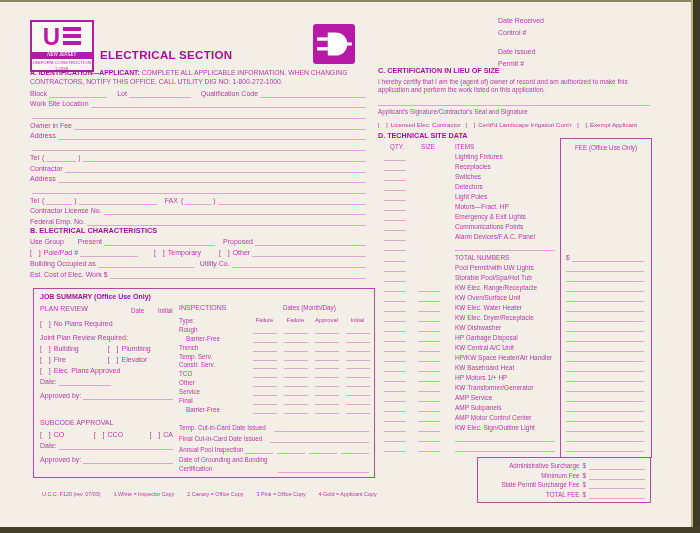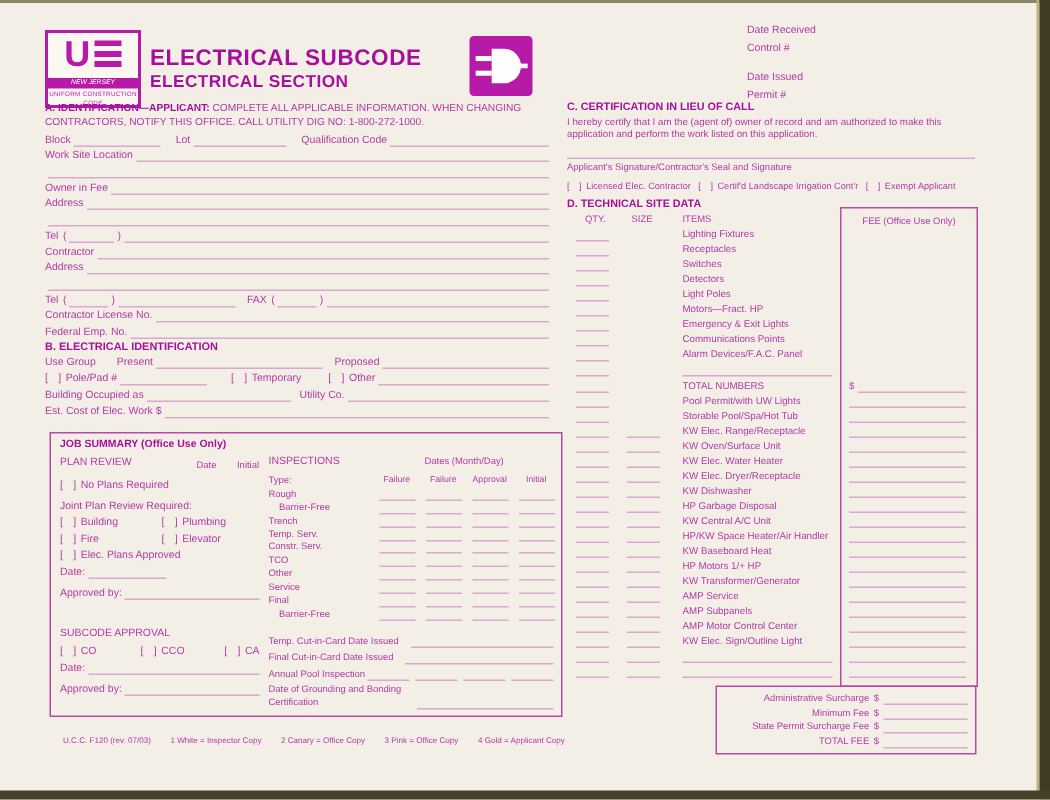--- a/index.html
+++ b/index.html
@@ -85,21 +85,20 @@
 
   <div class="abs logo">
     <div class="logo-art">
       <span class="logo-u">U</span>
       <span class="logo-bars"></span>
     </div>
     <div class="logo-banner">NEW JERSEY</div>
     <div class="logo-cap">UNIFORM CONSTRUCTION CODE</div>
   </div>
 
-  <div class="abs t b title1">ELECTRICAL SUBCODE</div>
   <div class="abs t b title2">ELECTRICAL SECTION</div>
 
   <div class="abs plug">
     <svg width="36" height="32" viewBox="0 0 40 36">
       <rect x="1" y="10.5" width="12" height="3.8" fill="#ffffff"></rect>
       <rect x="1" y="21.5" width="12" height="3.8" fill="#ffffff"></rect>
       <path d="M13 5 L22 5 A13 13 0 0 1 22 31 L13 31 Z" fill="#ffffff"></path>
       <rect x="31" y="16.2" width="9" height="3.5" fill="#ffffff"></rect>
     </svg>
   </div>
@@ -184,21 +183,21 @@
       <span class="t">Contractor License No.</span>
         <span class="ln"></span>
     </div>
     <div class="row">
       <span class="t">Federal Emp. No.</span>
         <span class="ln"></span>
     </div>
   </div>
 
   <div class="abs secb">
-    <div class="t b" style="font-size:7.3px">B. ELECTRICAL IDENTIFICATION</div>
+    <div class="t b" style="font-size:7.3px">B. ELECTRICAL CHARACTERISTICS</div>
     <div class="row">
       <span class="t" style="margin-right:14px">Use Group</span>
       <span class="t">Present</span>
         <span class="ln"></span>
       <span class="t" style="margin-left:6px">Proposed</span>
         <span class="ln"></span>
     </div>
     <div class="row">
       <span class="t"><span class="cbg">[  ]</span><span>Pole/Pad  #</span></span>
         <span class="ln lnf" style="width:58px"></span>
@@ -444,21 +443,21 @@
         <span style="white-space:nowrap">
           <span class="t t6" style="display:block">Date of Grounding and Bonding</span>
           <span class="t t6" style="display:block">Certification</span>
         </span>
         <span class="ln" style="margin-left:10px"></span>
       </div>
     </div>
   </div>
 
   <div class="abs secc">
-    <div class="t b" style="font-size:7.2px">C. CERTIFICATION IN LIEU OF CALL</div>
+    <div class="t b" style="font-size:7.2px">C. CERTIFICATION IN LIEU OF SIZE</div>
     <p style="margin-top:3px">I hereby certify that I am the (agent of) owner of record and am authorized to make this application and perform the work listed on this application.</p>
     <div class="row" style="height:9px;margin-top:3px">
         <span class="ln" style="margin:0"></span>
       </div>
     <div class="t t6" style="margin-top:1px">Applicant's Signature/Contractor's Seal and Signature</div>
     <div class="t" style="margin-top:4px;display:flex;gap:5px;font-size:6.1px">
       <span><span class="cbg">[  ]</span><span>Licensed Elec. Contractor</span></span>
       <span><span class="cbg">[  ]</span><span>Certif'd Landscape Irrigation Cont'r</span></span>
       <span><span class="cbg">[  ]</span><span>Exempt Applicant</span></span>
     </div>

